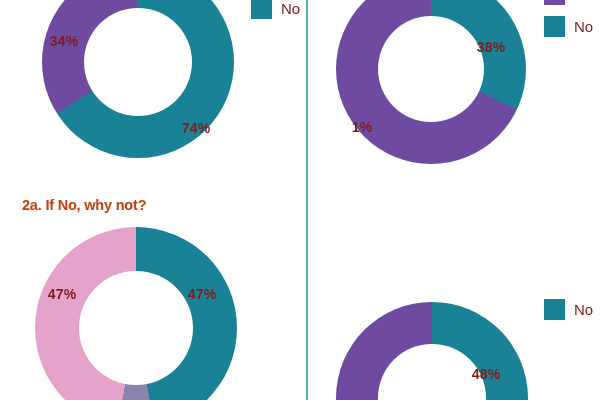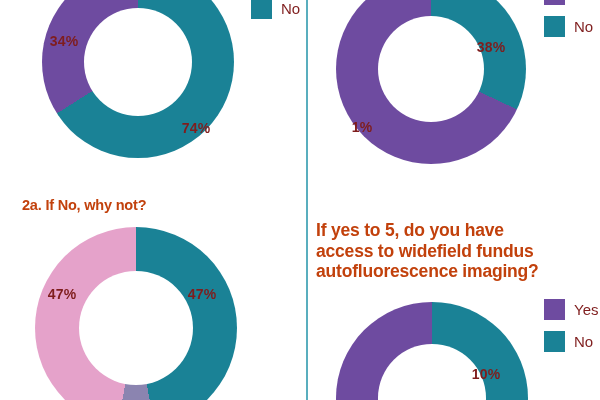--- a/index.html
+++ b/index.html
@@ -160,38 +160,31 @@
                   #E5A2CA 190.8deg 360deg);">
       <div class="hole" style="width:114px; height:114px;"></div>
     </div>
 
     <span class="slice-label" style="left:202px; top:98px;">47%</span>
     <span class="slice-label" style="left:62px; top:98px;">47%</span>
   </div>
 
   <div class="panel" style="left:308px; top:196px; width:292px; height:204px;">
 
-    <div class="q-heading block" style="left:8px; top:24px; width:262px;">If yes to 5, do you have
-access to widefield fundus
-autofluorescence imaging?</div>
 
     <div class="donut" style="left:28px; top:106px; width:192px; height:192px;
                 background: conic-gradient(from 0deg,
                   #1A8296 0deg 172.8deg,
                   #6E4BA0 172.8deg 360deg);">
       <div class="hole" style="width:108px; height:108px;"></div>
     </div>
 
-    <span class="slice-label" style="left:178px; top:178px;">10%</span>
+    <span class="slice-label" style="left:178px; top:178px;">48%</span>
 
     <div class="legend" style="left:236px; top:103px;">
-      <div class="legend-item">
-        <span class="legend-swatch" style="background:#6E4BA0;"></span>
-        <span class="legend-label">Yes</span>
-      </div>
       <div class="legend-item">
         <span class="legend-swatch" style="background:#1A8296;"></span>
         <span class="legend-label">No</span>
       </div>
     </div>
   </div>
 
 </div>
 
 </body></html>

